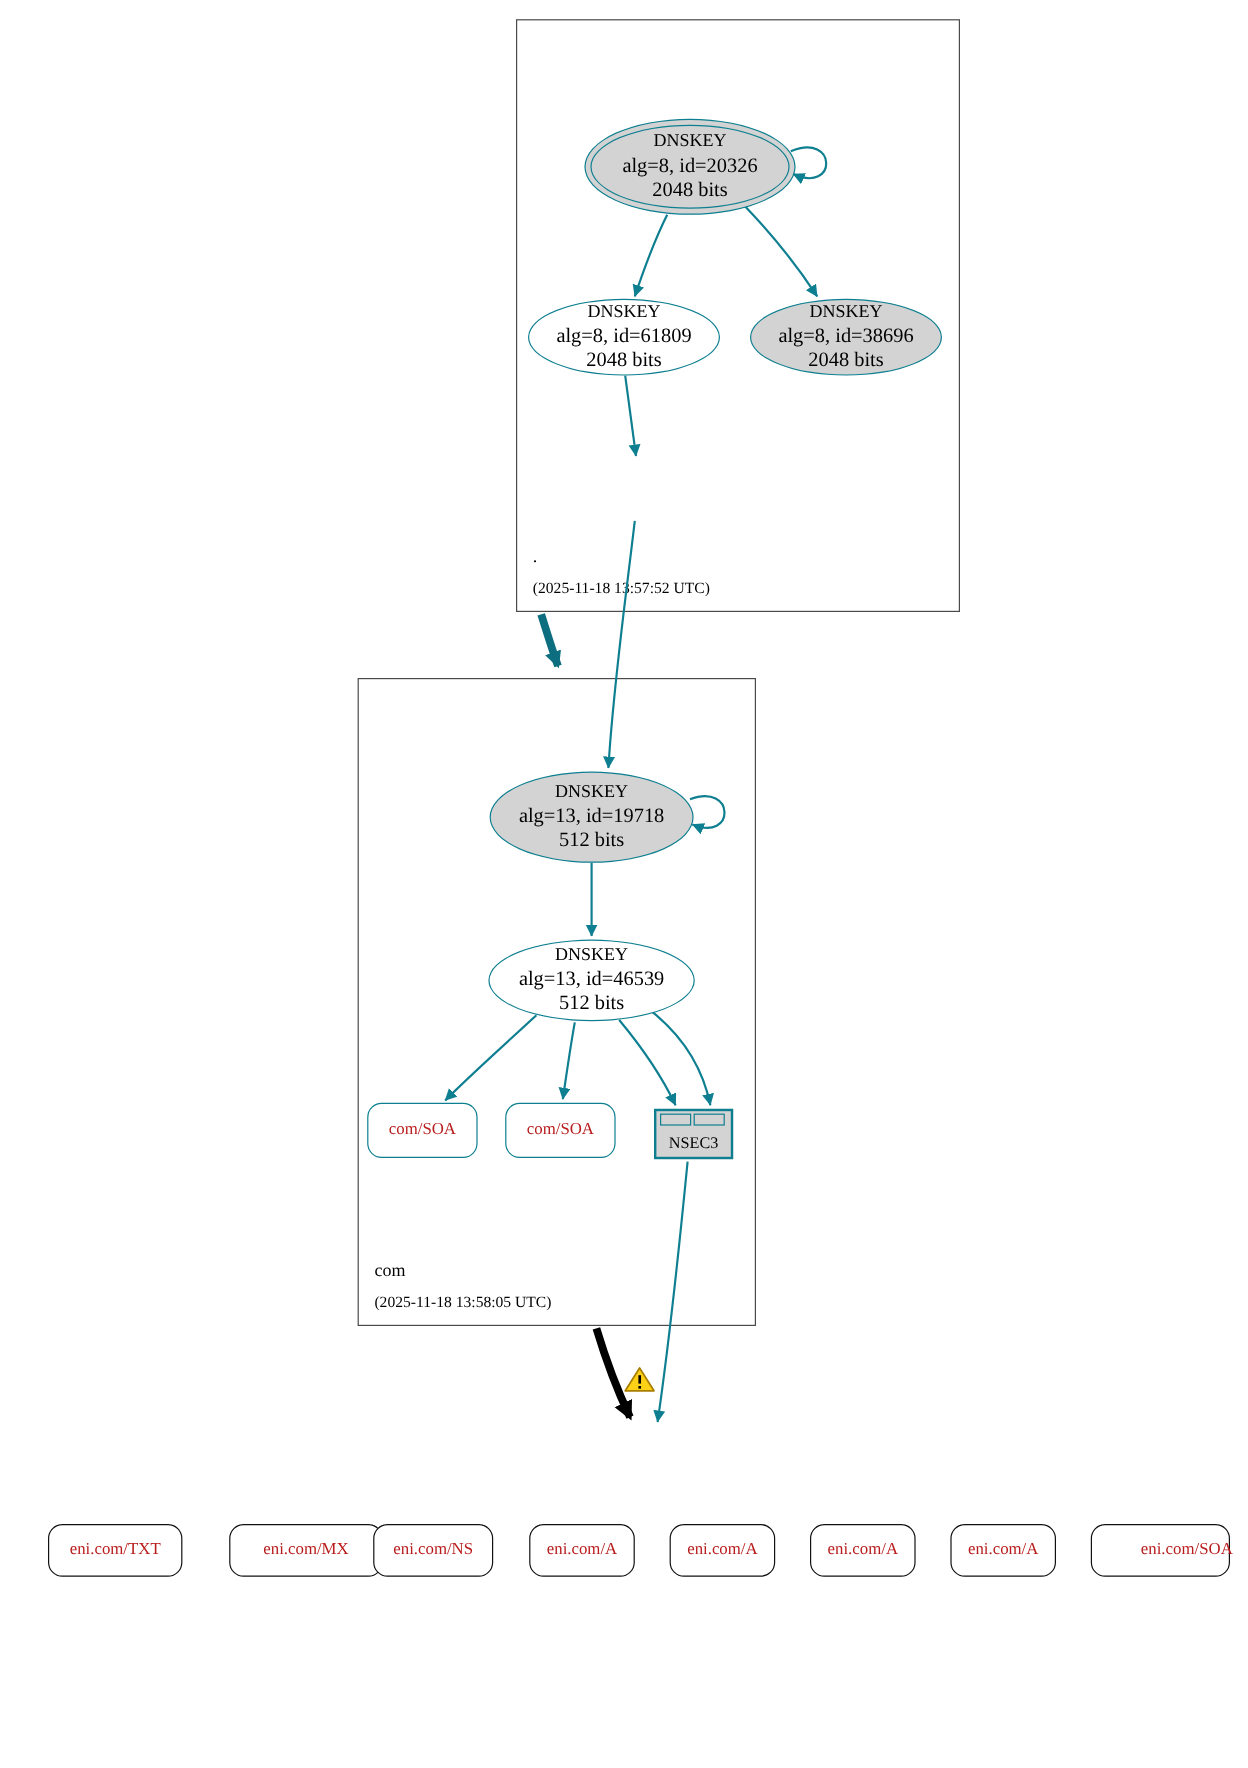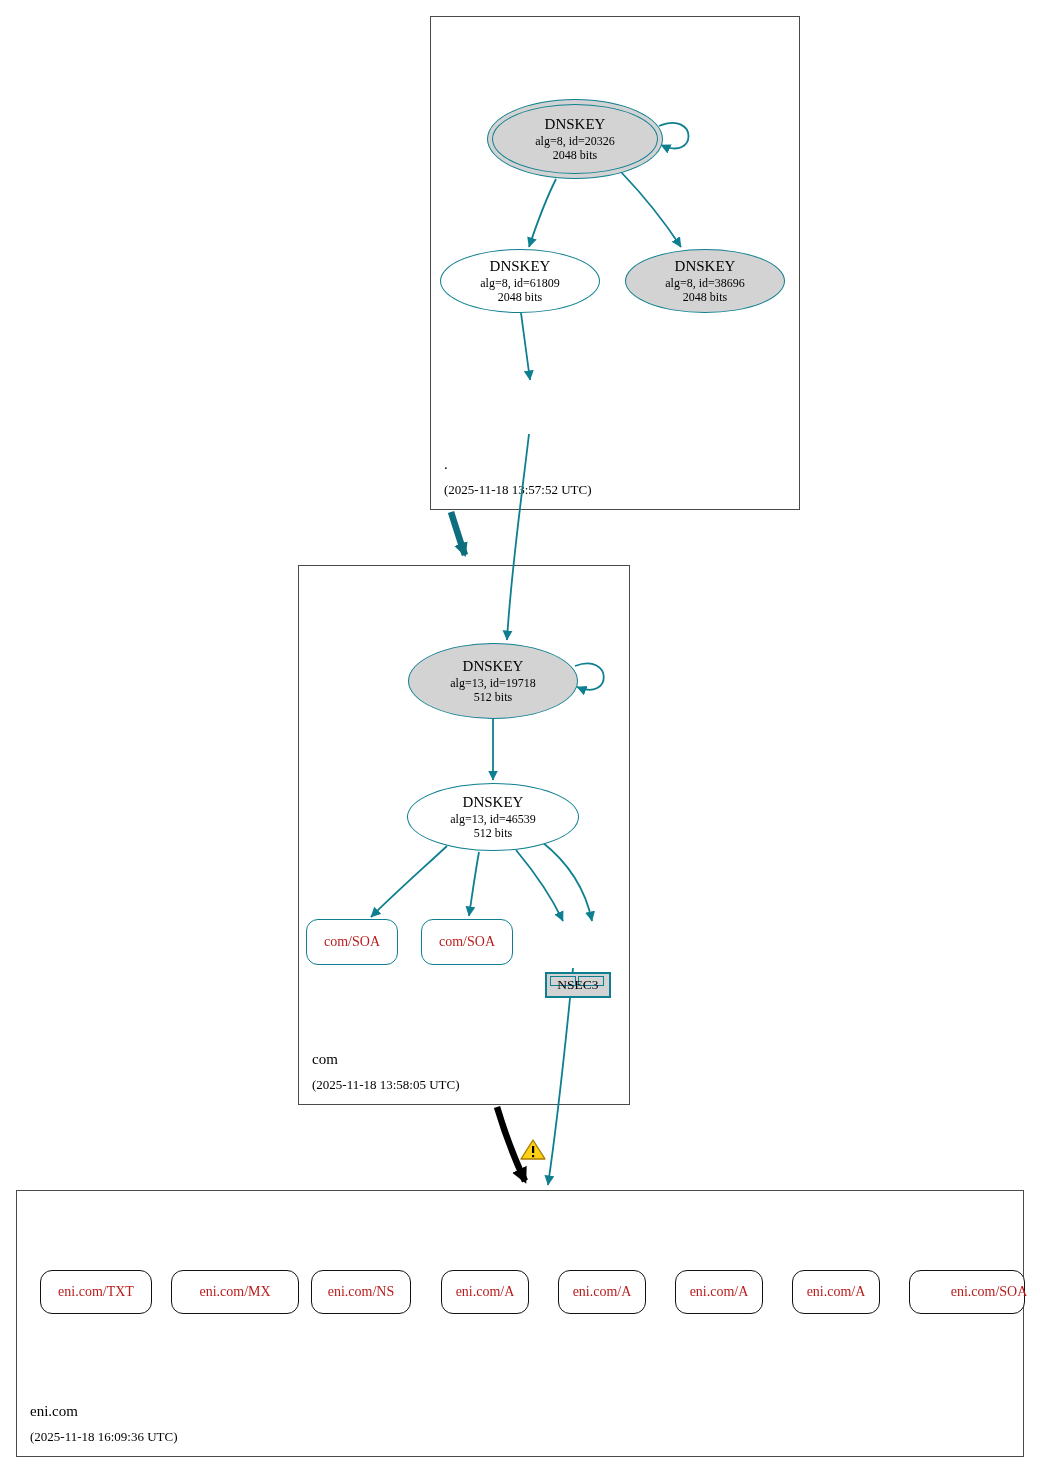--- a/index.html
+++ b/index.html
@@ -72,21 +72,21 @@
     border-radius: 50%;
     width: calc(100% - 8px);
     height: calc(100% - 8px);
     display: flex;
     align-items: center;
     justify-content: center;
     background: var(--gray, #d3d3d3);
   }
   .txt { text-align: center; line-height: 1.18; }
   .t1 { font-size: 15px; }
-  .t2 { font-size: 12px; }
+  .t2 { font-size: 17px; }
 
   .rrset {
     position: absolute;
     z-index: 2;
     border: 1.6px solid var(--teal, #0e7f90);
     border-radius: 12px;
     background: #fff;
     display: flex;
     align-items: center;
     justify-content: center;
@@ -133,24 +133,20 @@
   <div class="zone-box" style="left:430px; top:16px; width:370px; height:494px;">
     <div class="zone-label">.</div>
     <div class="zone-ts">(2025-11-18 13:57:52 UTC)</div>
   </div>
 
   <div class="zone-box" style="left:298px; top:565px; width:332px; height:540px;">
     <div class="zone-label">com</div>
     <div class="zone-ts">(2025-11-18 13:58:05 UTC)</div>
   </div>
 
-  <div class="zone-box" style="left:16px; top:1190px; width:1008px; height:267px;">
-    <div class="zone-label">eni.com</div>
-    <div class="zone-ts">(2025-11-18 16:09:36 UTC)</div>
-  </div>
 
   <svg class="edges" viewBox="0 0 1040 1473" aria-hidden="true">
     <defs>
       <marker id="aT" markerUnits="userSpaceOnUse" markerWidth="12" markerHeight="12" refX="9.5" refY="5" orient="auto">
         <path d="M0,0 L10,5 L0,10 z" class="mk-teal"></path>
       </marker>
       <marker id="aTbig" markerUnits="userSpaceOnUse" markerWidth="22" markerHeight="22" refX="12" refY="7" orient="auto">
         <path d="M0,0 L14,7 L0,14 z" class="mk-teal-dark"></path>
       </marker>
       <marker id="aBbig" markerUnits="userSpaceOnUse" markerWidth="24" markerHeight="24" refX="13" refY="8" orient="auto">
@@ -233,28 +229,28 @@
         <div class="t2">alg=13, id=46539</div>
         <div class="t2">512 bits</div>
       </div>
     </div>
   </div>
 
   <div class="rrset" style="left:306px; top:919px; width:92px; height:46px;">com/SOA</div>
 
   <div class="rrset" style="left:421px; top:919px; width:92px; height:46px;">com/SOA</div>
 
-  <div class="nsec3" style="left:545px; top:972px; width:66px; height:26px;padding-left:43px;">
+  <div class="nsec3" style="left:545px; top:924px; width:66px; height:42px;padding-left:43px;">
     <div class="tab left"></div>
     <div class="tab right"></div>
     <div class="nsec3-label">NSEC3</div>
   </div>
 
   <div class="rrset black" style="left:28px; top:1270px; width:112px; height:44px;">eni.com/TXT</div>
-  <div class="rrset black" style="left:159px; top:1270px; width:128px; height:44px;">eni.com/MX</div>
+  <div class="rrset black" style="left:179px; top:1270px; width:128px; height:44px;">eni.com/MX</div>
   <div class="rrset black" style="left:299px; top:1270px; width:100px; height:44px;">eni.com/NS</div>
   <div class="rrset black" style="left:429px; top:1270px; width:88px; height:44px;">eni.com/A</div>
   <div class="rrset black" style="left:546px; top:1270px; width:88px; height:44px;">eni.com/A</div>
   <div class="rrset black" style="left:663px; top:1270px; width:88px; height:44px;">eni.com/A</div>
   <div class="rrset black" style="left:780px; top:1270px; width:88px; height:44px;">eni.com/A</div>
   <div class="rrset black" style="left:897px; top:1270px; width:116px; height:44px;padding-left:44px;">eni.com/SOA</div>
 
 </div>
 
 </body></html>

